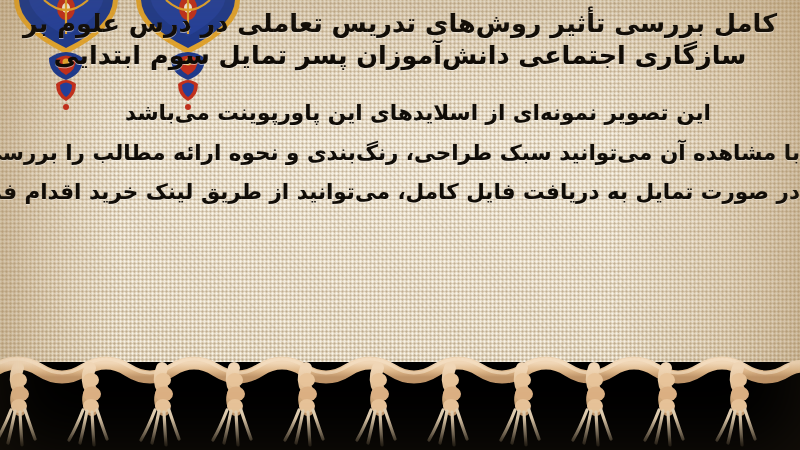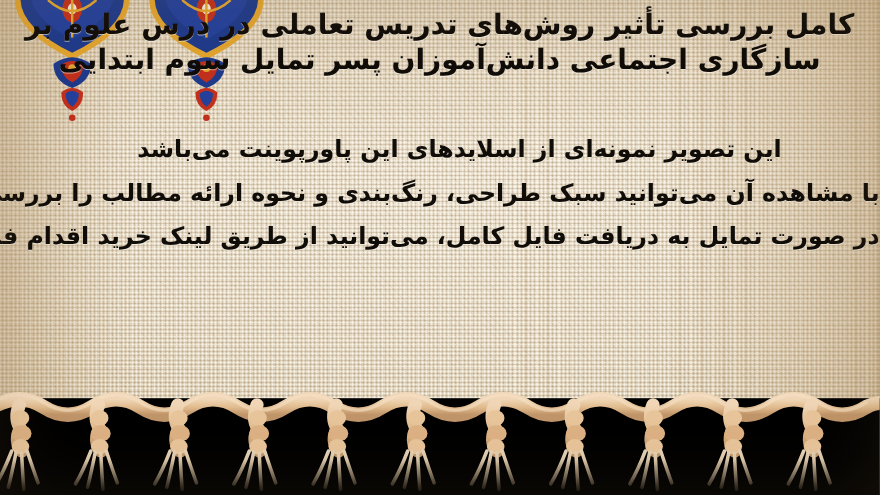--- a/index.html
+++ b/index.html
@@ -3,21 +3,21 @@
 <meta charset="utf-8">
 <title>PowerPoint Slide Preview</title>
 <style>
   html,body{margin:0;padding:0;background:#000;}
   body{font-family:"DejaVu Sans","Liberation Sans",sans-serif;}
 
   .slide{
     position:relative;
     width:800px;height:450px;
     overflow:hidden;
-    background:#ec4899;
+    background:#ffffff;
     user-select:none;
   }
 
   
   .bg-base{
     position:absolute;inset:0;
     background:
       radial-gradient(120% 90% at 52% 38%, #ece2d0 0%, #e4d8c2 42%, #d8c8ab 72%, #cbb894 100%);
   }
   .bg-warm-left{
@@ -72,21 +72,21 @@
   .title-block{padding-top:8px;}
   .line{
     color:#100c07;
     font-weight:700;
     letter-spacing:0;
     line-height:1.0;
     text-shadow:0 1px 0 rgba(255,250,240,.55), 0 0 1px rgba(0,0,0,.25);
     white-space:nowrap;
   }
   .title-line{font-size:25.5px;padding:3px 0;}
-  .body-block{margin-top:46px;padding-left:36px;}
+  .body-block{margin-top:22px;padding-left:36px;}
   .body-line{font-size:21.5px;padding:9px 0;}
 
   
   .fringe{
     position:absolute;left:0;bottom:0;width:800px;height:110px;
   }
   .fringe-black{
     position:absolute;left:0;bottom:0;width:800px;height:88px;background:#000;
   }
   .fringe-svg{position:absolute;left:0;bottom:0;width:800px;height:110px;display:block;}

